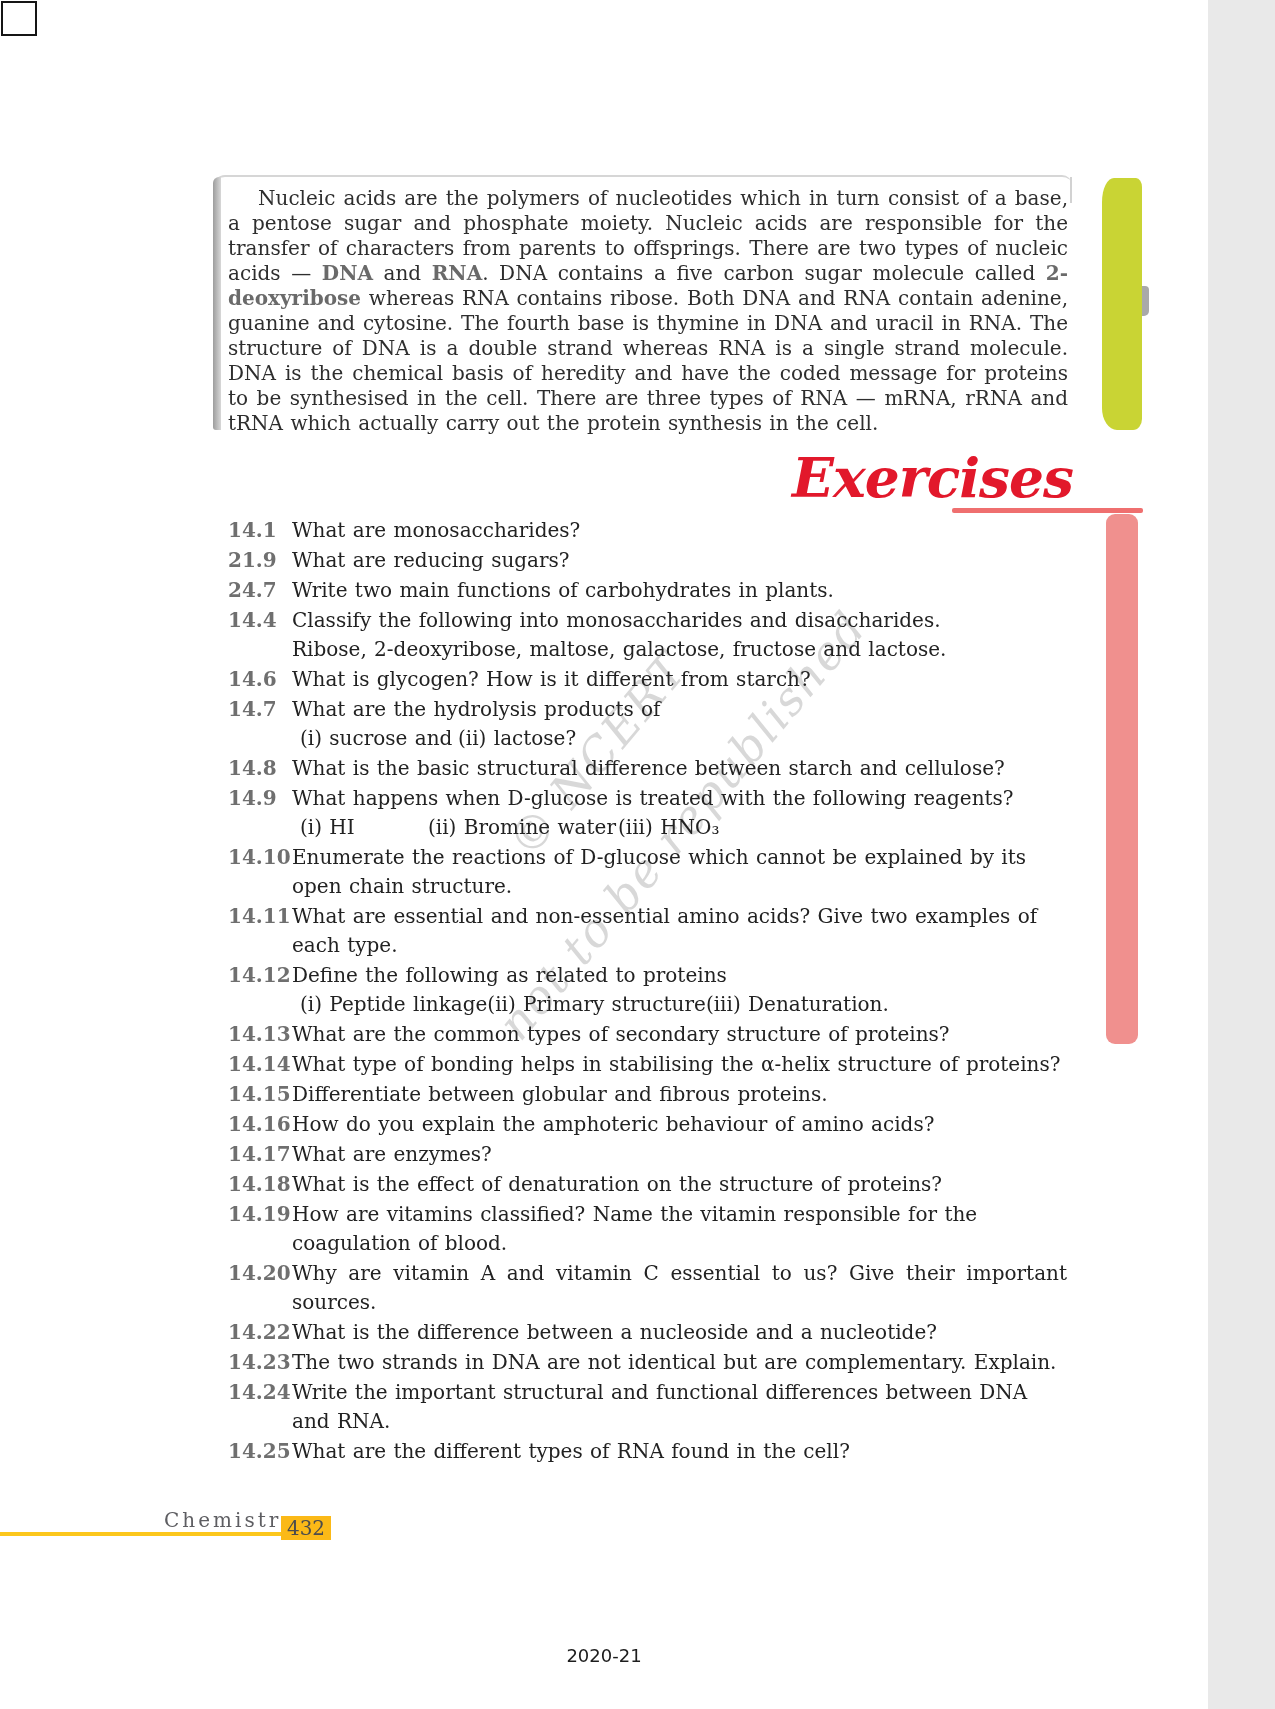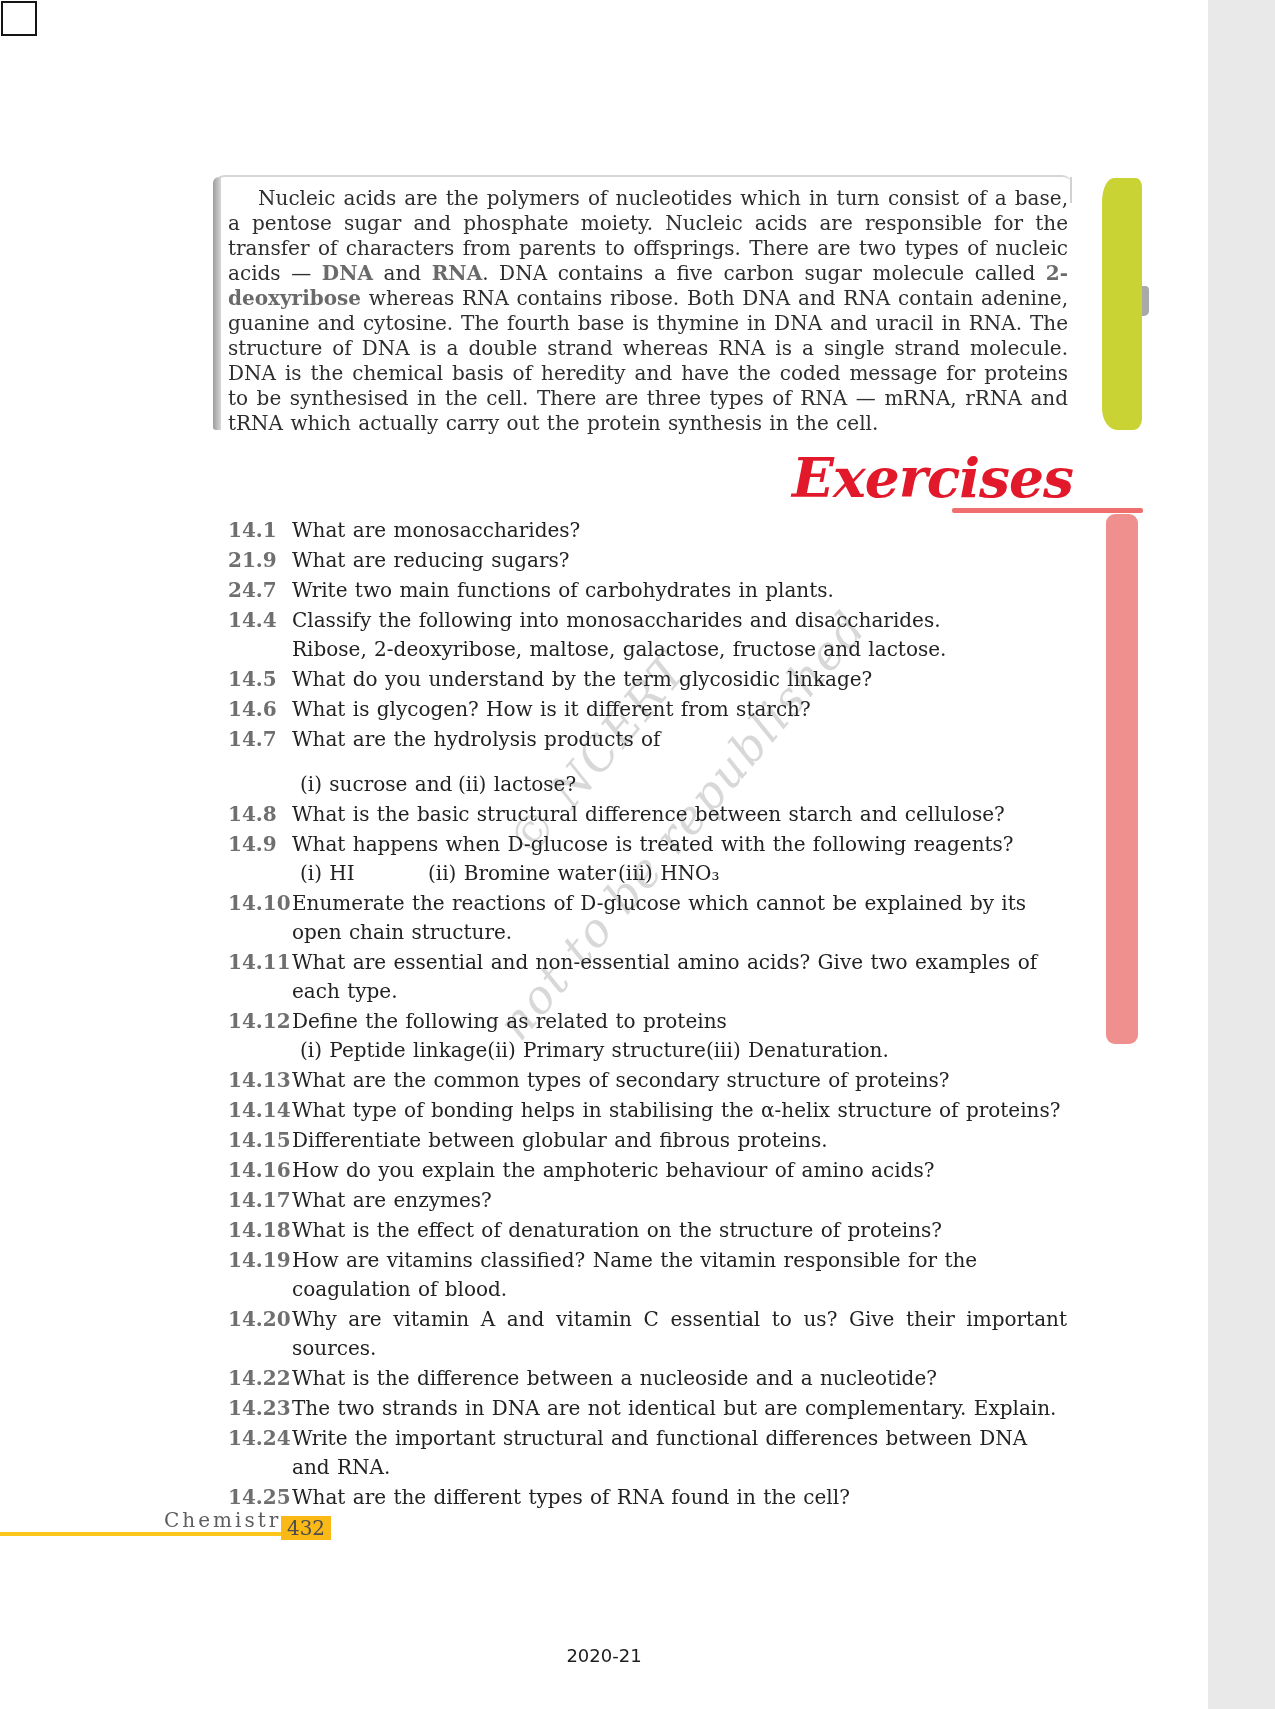--- a/index.html
+++ b/index.html
@@ -188,36 +188,30 @@
         </div>
       </div>
       <div class="ex-item">
         <div class="ex-num">14.4</div>
         <div class="ex-body">
           <div class="ex-line">Classify the following into monosaccharides and disaccharides.</div>
           <div class="ex-line">Ribose, 2-deoxyribose, maltose, galactose, fructose and lactose.</div>
         </div>
       </div>
       <div class="ex-item">
-        <div class="ex-num">14.5</div>
-        <div class="ex-body">
-          <div class="ex-line">What do you understand by the term glycosidic linkage?</div>
-        </div>
-      </div>
-      <div class="ex-item">
         <div class="ex-num">14.6</div>
         <div class="ex-body">
           <div class="ex-line">What is glycogen? How is it different from starch?</div>
         </div>
       </div>
       <div class="ex-item">
         <div class="ex-num">14.7</div>
         <div class="ex-body">
           <div class="ex-line">What are the hydrolysis products of</div>
-          <div class="ex-line ex-cols"><span class="ex-col" style="min-width: 158px; margin-top: 16px;">(i)  sucrose and</span><span class="ex-col">(ii)  lactose?</span></div>
+          <div class="ex-line ex-cols"><span class="ex-col" style="min-width: 158px;">(i)  sucrose and</span><span class="ex-col">(ii)  lactose?</span></div>
         </div>
       </div>
       <div class="ex-item">
         <div class="ex-num">14.8</div>
         <div class="ex-body">
           <div class="ex-line">What is the basic structural difference between starch and cellulose?</div>
         </div>
       </div>
       <div class="ex-item">
         <div class="ex-num">14.9</div>

